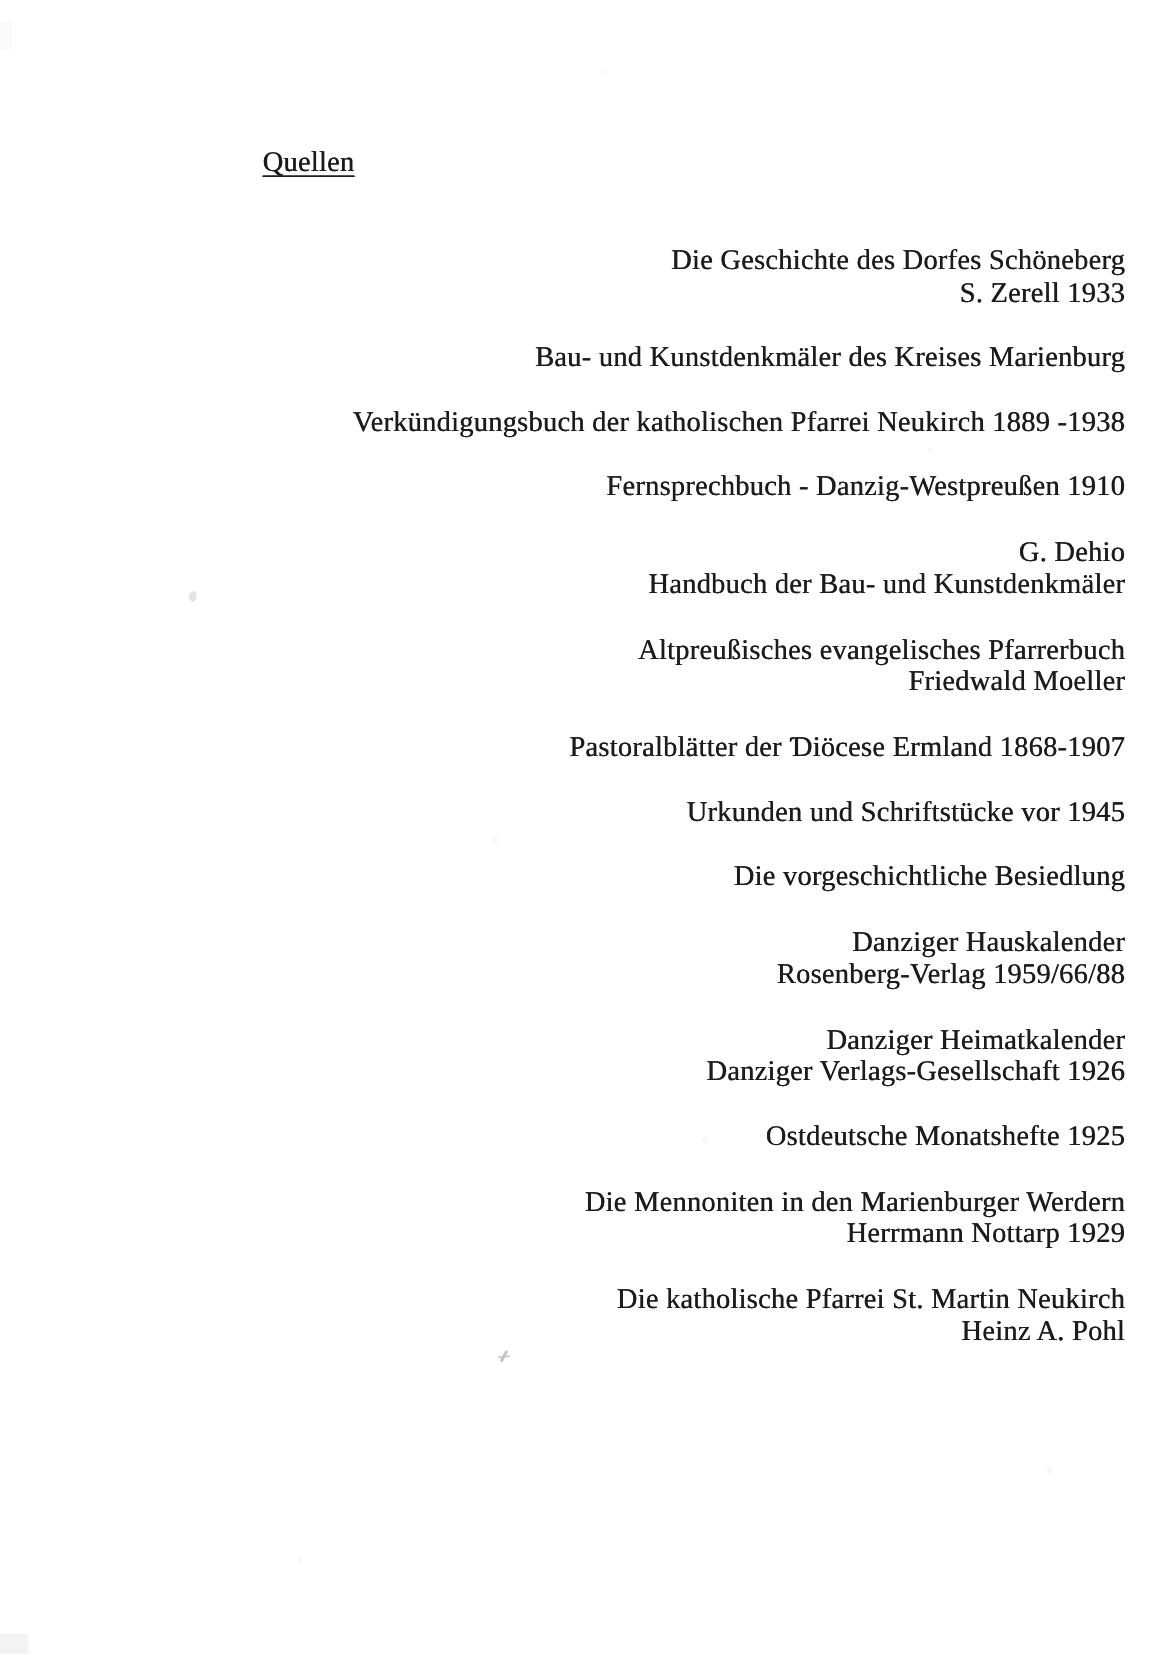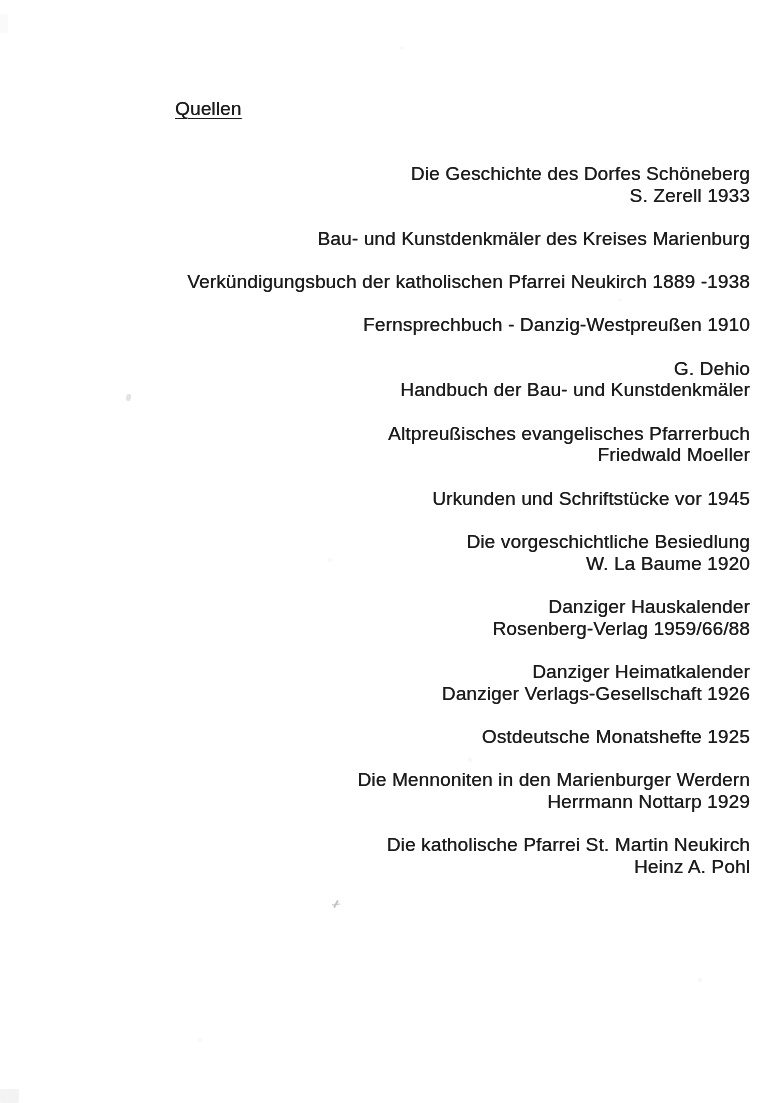--- a/index.html
+++ b/index.html
@@ -6,21 +6,21 @@
     margin: 0;
     padding: 0;
     background: #ffffff;
   }
   .page {
     position: relative;
     width: 780px;
     height: 1103px;
     background: #ffffff;
     overflow: hidden;
-    font-family: Liberation Sans, sans-serif;
+    font-family: Liberation Serif, serif;
     color: #1c1c1c;
   }
   .content {
     position: absolute;
     left: 175px;
     top: 98px;
     right: 30px;
     font-size: 19px;
     line-height: 21.65px;
     letter-spacing: 0.15px;
@@ -116,25 +116,27 @@
         </div>
         <div class="entry">
           <div class="line">G. Dehio</div>
           <div class="line">Handbuch der Bau- und Kunstdenkmäler</div>
         </div>
         <div class="entry">
           <div class="line">Altpreußisches evangelisches Pfarrerbuch</div>
           <div class="line">Friedwald Moeller</div>
         </div>
         <div class="entry">
+          <div class="line">Pastoralblätter der Ɗiöcese Ermland 1868-1907</div>
+        </div>
+        <div class="entry">
           <div class="line">Urkunden und Schriftstücke vor 1945</div>
         </div>
         <div class="entry">
           <div class="line">Die vorgeschichtliche Besiedlung</div>
-          <div class="line">W. La Baume 1920</div>
         </div>
         <div class="entry">
           <div class="line">Danziger Hauskalender</div>
           <div class="line">Rosenberg-Verlag 1959/66/88</div>
         </div>
         <div class="entry">
           <div class="line">Danziger Heimatkalender</div>
           <div class="line">Danziger Verlags-Gesellschaft 1926</div>
         </div>
         <div class="entry">

